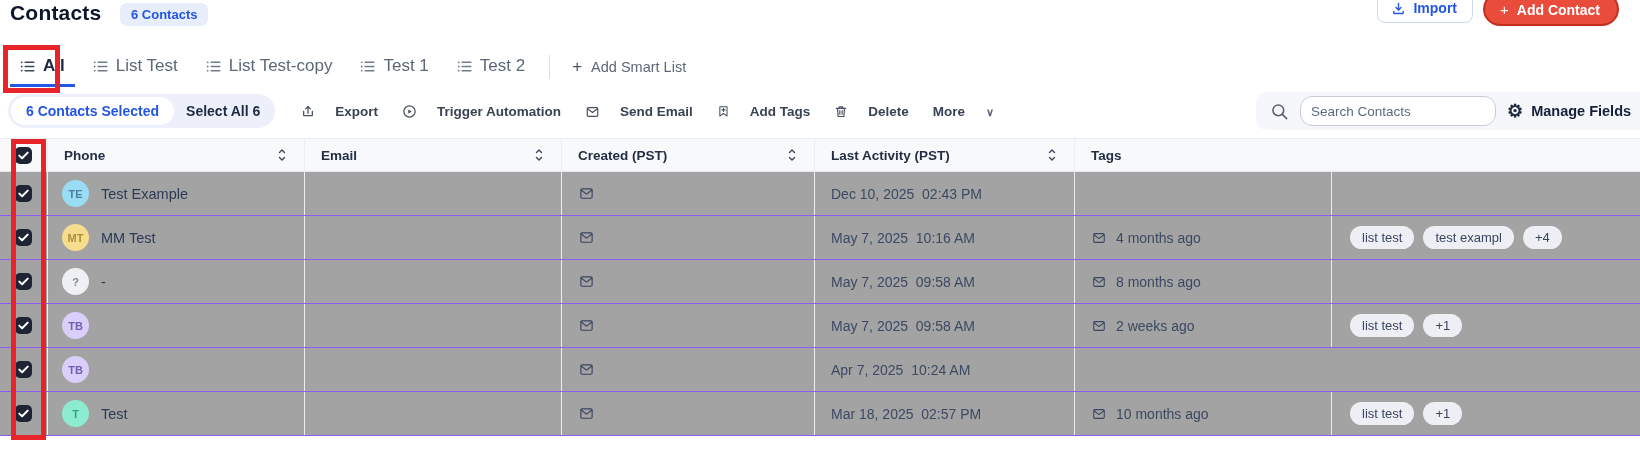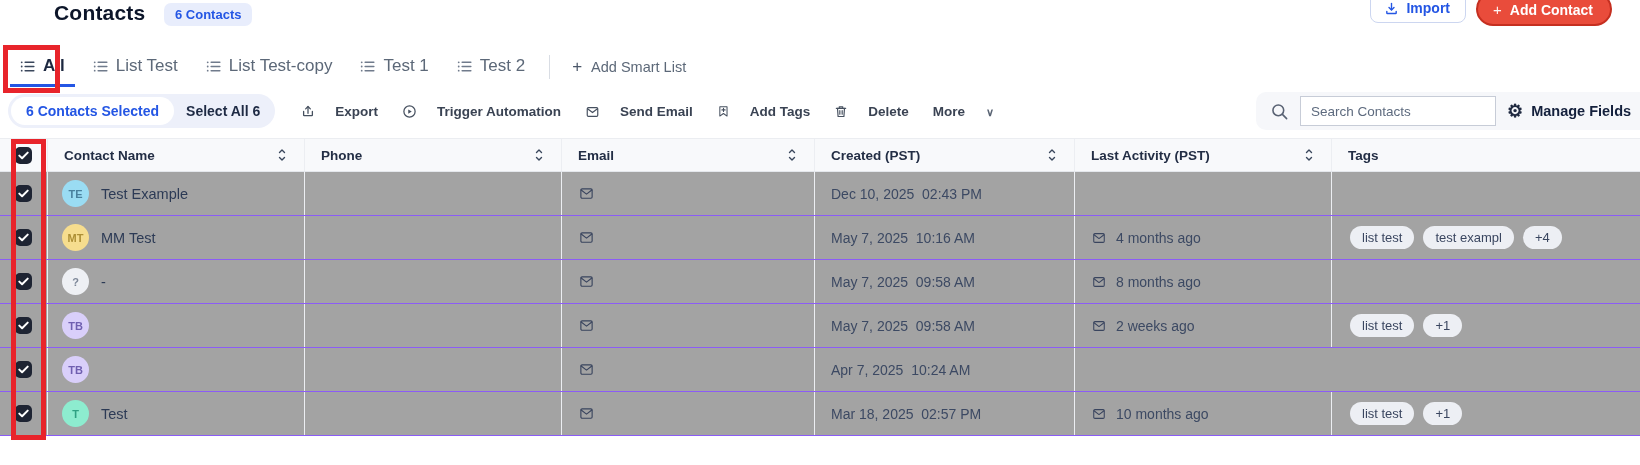--- a/index.html
+++ b/index.html
@@ -4,21 +4,21 @@
 <style>
   * { margin:0; padding:0; box-sizing:border-box; }
   html,body { background:#fff; }
   body { font-family:"Liberation Sans", sans-serif; }
   .app {
     position:relative; width:1640px; height:465px;
     background:#fff; overflow:hidden; color:#2c3a55;
   }
 
   
-  .topbar { position:absolute; top:0; left:0; right:16px; height:38px;margin-left:44px; }
+  .topbar { position:absolute; top:0; left:0; right:9px; height:38px; }
   .page-title {
     position:absolute; left:10px; top:1px;
     font-size:21px; font-weight:700; color:#0c1529; letter-spacing:.2px;
   }
   .count-badge {
     position:absolute; left:120px; top:3px;
     background:#e8edfc; color:#2456e4; font-size:13px; font-weight:700;
     padding:4px 11px; border-radius:7px;
   }
   .top-actions { position:absolute; right:12px; top:-8px; display:flex; gap:10px; align-items:flex-start; }
@@ -81,21 +81,21 @@
   }
   .action-btn svg { color:#46505f; }
   .more-btn .chev { font-size:11px; color:#5a6474; margin-left:1px; }
   .search-cluster {
     position:absolute; left:1248px; top:0; height:38px;
     display:flex; align-items:center; gap:11px;
     background:#f6f7fa; border-radius:10px; padding:0 14px; width:452px;
   }
   .search-input {
     width:196px; height:30px; background:#fff;
-    border:1px solid #c7ccd7; border-radius:0; padding:0 10px;
+    border:1px solid #c7ccd7; border-radius:12px; padding:0 10px;
     font-size:13.5px; font-family:inherit; color:#3a4660;
   }
   .search-input::placeholder { color:#5d6a7e; }
   .manage-fields {
     display:flex; align-items:center; gap:8px; cursor:pointer;
     font-size:14.5px; font-weight:700; color:#14203c; white-space:nowrap;
   }
   .gear-glyph { font-size:18px; color:#1f2940; line-height:1; }
 
   
@@ -316,29 +316,20 @@
   <div class="table">
     <div class="trow thead">
       <div class="th th-check">
         <span class="checkbox">
           <svg width="11" height="9" viewBox="0 0 11 9" fill="none">
               <polyline points="1.3,4.6 4.1,7.3 9.7,1.6" stroke="#fff" stroke-width="2" stroke-linecap="round" stroke-linejoin="round"></polyline>
             </svg>
         </span>
       </div>
       <div class="th">
-        <span>Contact Name</span>
-        <span class="sort-icon">
-            <svg width="8" height="14" viewBox="0 0 8 14" fill="none" stroke="currentColor" stroke-width="1.4" stroke-linecap="round" stroke-linejoin="round">
-              <path d="M1.5 4.5L4 2l2.5 2.5"></path>
-              <path d="M1.5 9.5L4 12l2.5-2.5"></path>
-            </svg>
-          </span>
-      </div>
-      <div class="th">
         <span>Phone</span>
         <span class="sort-icon">
             <svg width="8" height="14" viewBox="0 0 8 14" fill="none" stroke="currentColor" stroke-width="1.4" stroke-linecap="round" stroke-linejoin="round">
               <path d="M1.5 4.5L4 2l2.5 2.5"></path>
               <path d="M1.5 9.5L4 12l2.5-2.5"></path>
             </svg>
           </span>
       </div>
       <div class="th">
         <span>Email</span>

